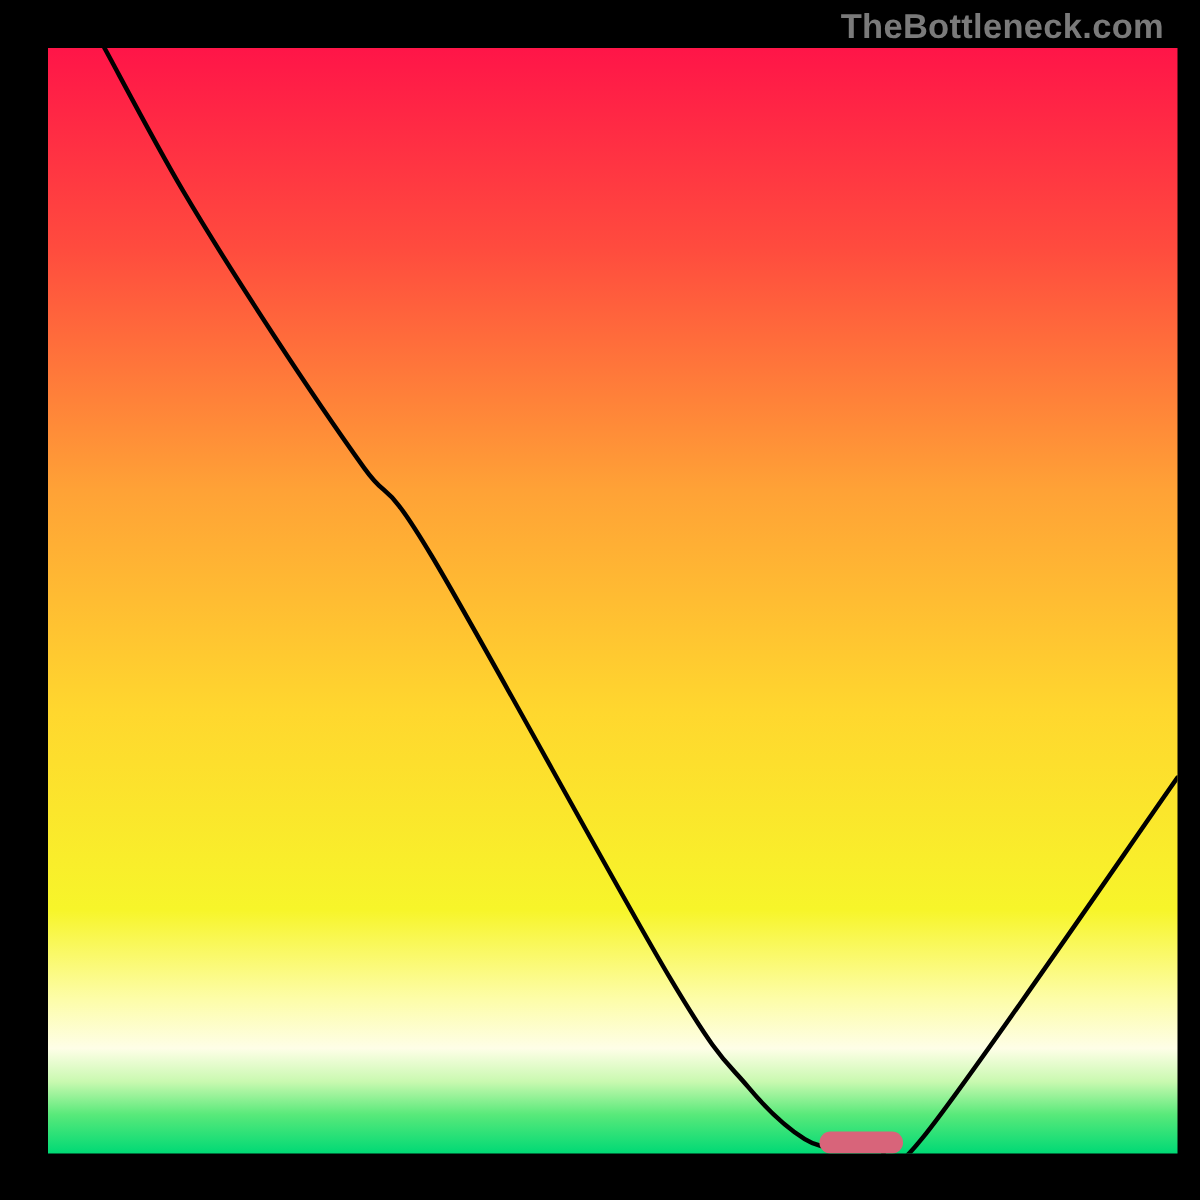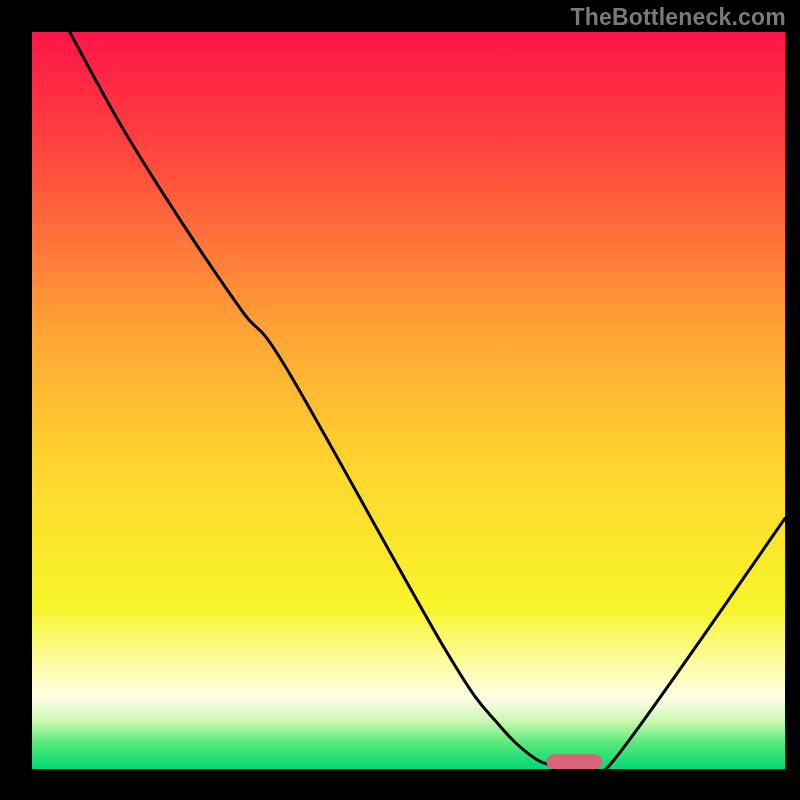--- a/index.html
+++ b/index.html
@@ -11,21 +11,21 @@
     overflow: hidden;
   }
   .wrapper {
     position: relative;
     width: 800px;
     height: 800px;
   }
   .watermark {
     position: absolute;
     top: 4px;
-    right: 14px;
+    right: 24px;
     font-family: Arial, Helvetica, sans-serif;
     font-size: 23px;
     font-weight: 600;
     color: #7a7a7a;
     letter-spacing: 0.2px;
     z-index: 3;
   }
   svg {
     position: absolute;
     left: 0;

